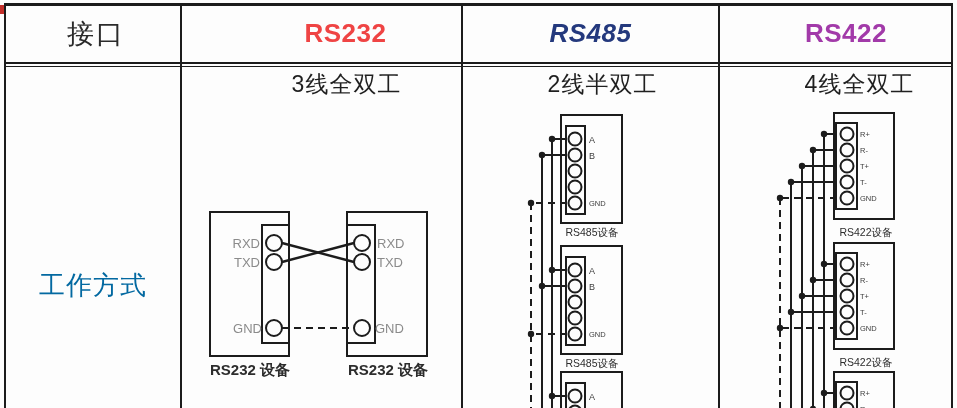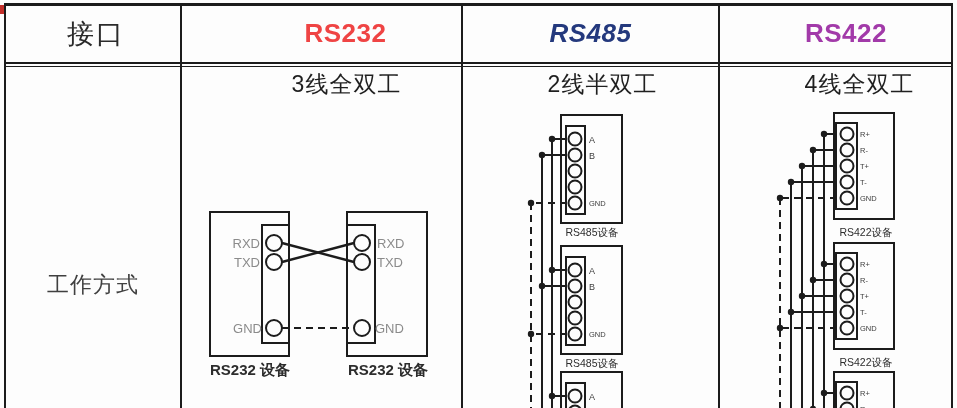--- a/index.html
+++ b/index.html
@@ -3,21 +3,21 @@
 <meta charset="utf-8">
 <style>
   html,body{margin:0;padding:0;background:#fff;}
   .shot{position:relative;width:957px;height:408px;background:#fdfdfd;overflow:hidden;
         font-family:"Liberation Sans","DejaVu Sans",sans-serif;}
   .bline{position:absolute;background:#1c1c1c;}
   .cell{position:absolute;display:flex;align-items:center;justify-content:center;}
   .hdr-label{font-size:27px;color:#2b2b2b;letter-spacing:2px;}
   .hdr-proto{font-size:26px;font-weight:bold;letter-spacing:0.5px;}
   .mode-title{font-size:23px;color:#1f1f1f;letter-spacing:1px;}
-  .work-label{font-size:22px;color:#404040;letter-spacing:1px;}
+  .work-label{font-size:26px;color:#0369a1;letter-spacing:1px;}
   .red-artifact{position:absolute;left:0;top:5px;width:4px;height:9px;background:#c4302b;}
   svg{position:absolute;overflow:hidden;}
   svg text{font-family:"Liberation Sans","DejaVu Sans",sans-serif;}
   .pinbig{font-size:13px;fill:#8b8b8b;}
   .devcap232{font-size:15px;fill:#2d2d2d;font-weight:bold;}
   .devcap{font-size:10.5px;fill:#2d2d2d;}
   .pinsmall{font-size:9px;fill:#3d3d3d;}
   .pintiny{font-size:7.5px;fill:#3d3d3d;}
   .wire{stroke:#1c1c1c;stroke-width:2;fill:none;}
   .wire-x{stroke:#1c1c1c;stroke-width:2.4;fill:none;}

